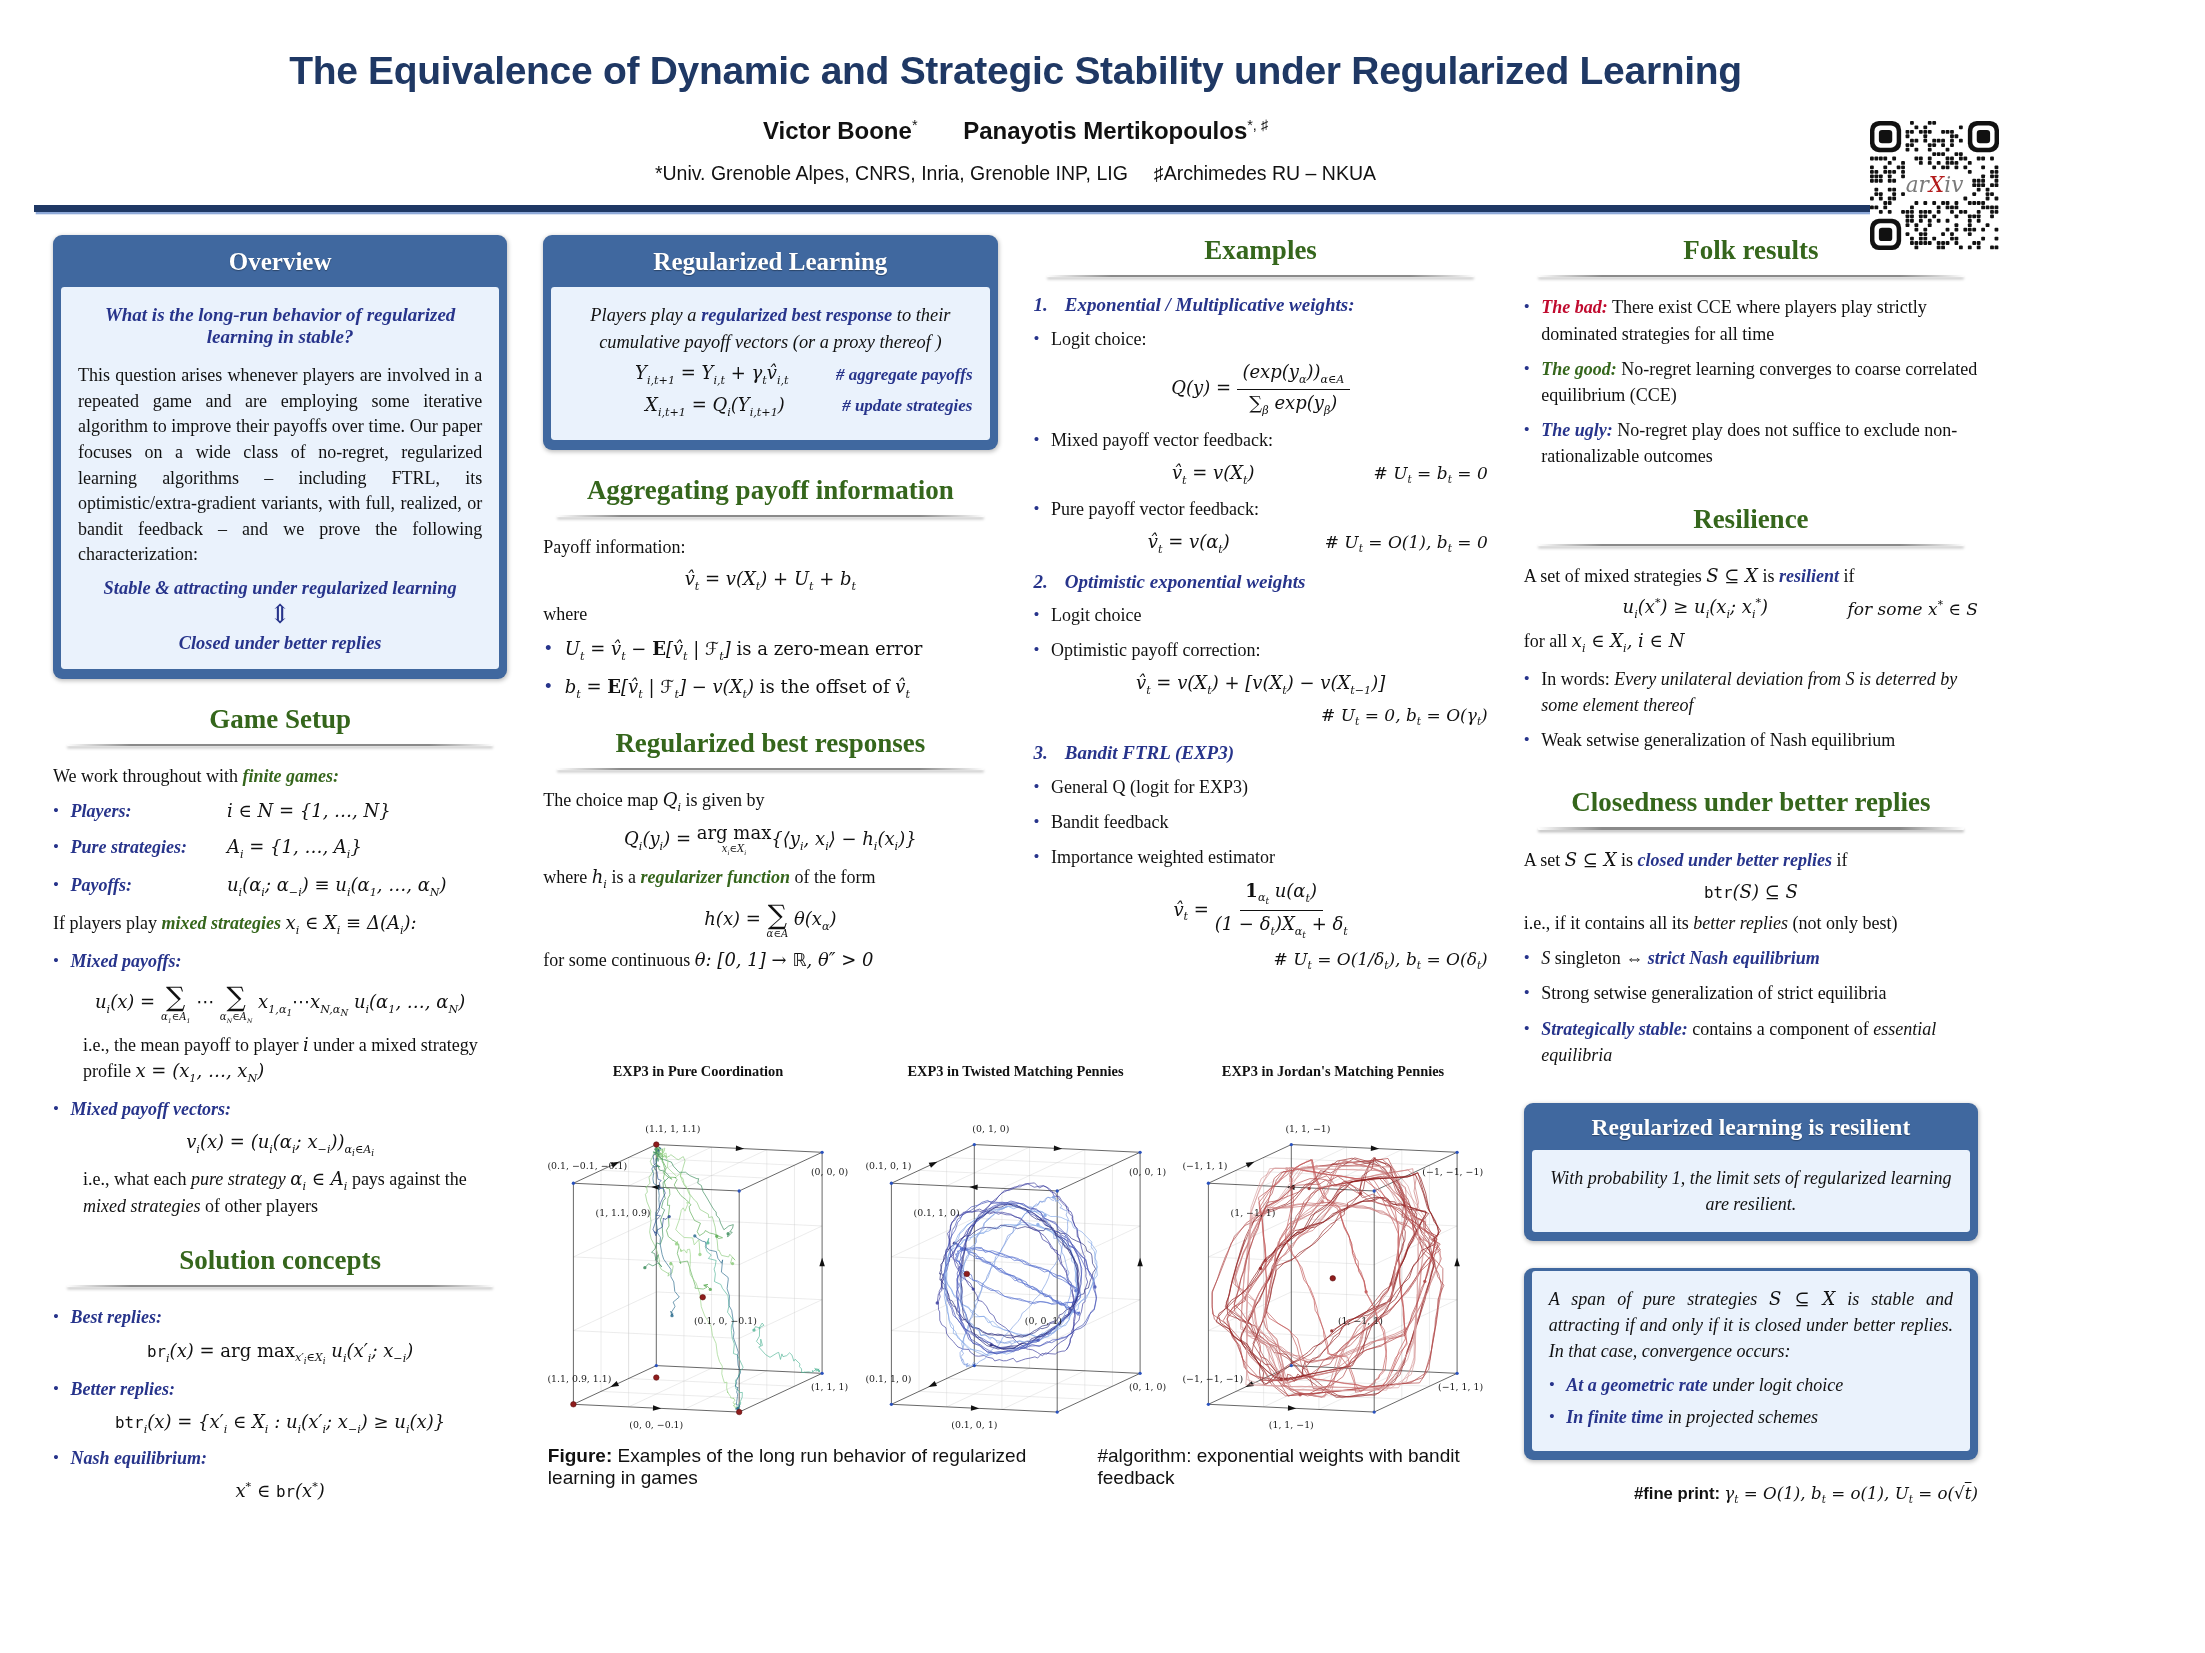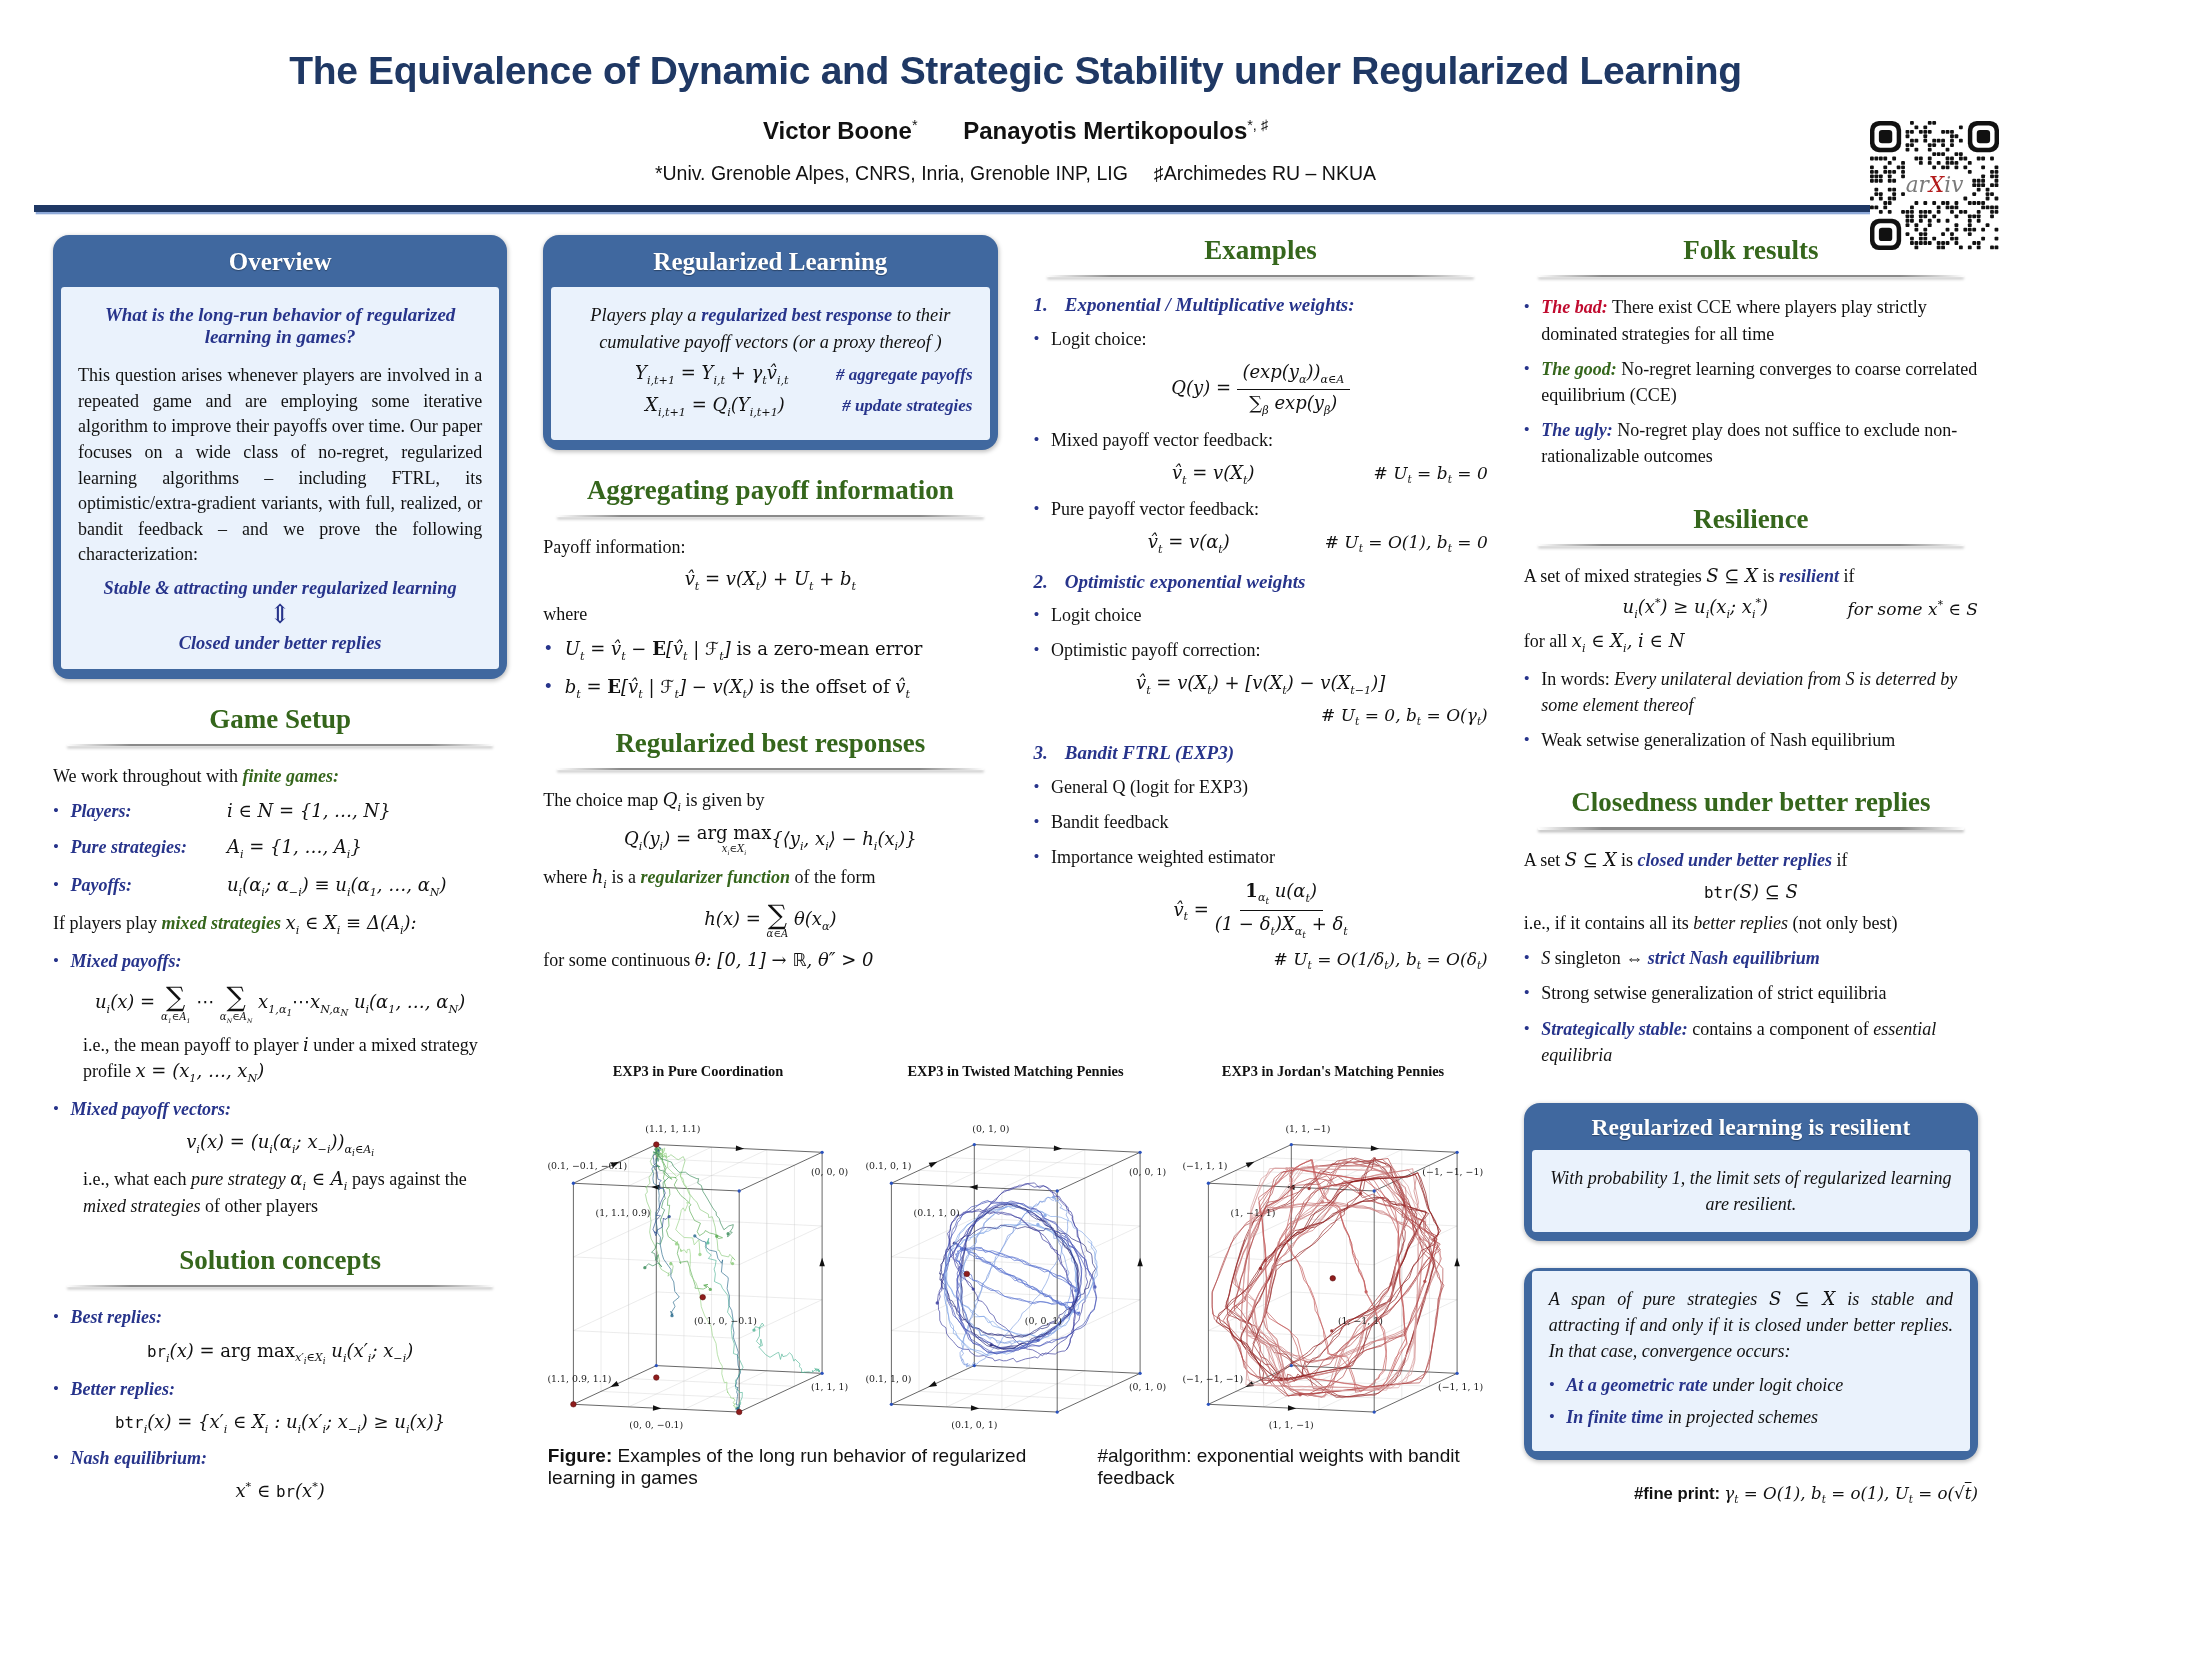--- a/index.html
+++ b/index.html
@@ -18,21 +18,21 @@
   #qr{position:absolute;top:121px;right:32px;width:129px;height:129px;}
   .navy-rule{margin:19.5px 34px 0;height:7.5px;background:#1F3864;box-shadow:0 4px 0 -1.7px #8EA9D8;}
   
   .cols{display:grid;grid-template-columns:repeat(4,1fr);gap:36px;padding:23px 53px 0;align-items:start;}
   #col1{grid-column:1;grid-row:1 / span 2;}
   #col2top{grid-column:2;grid-row:1;}
   #col3top{grid-column:3;grid-row:1;}
   #col4{grid-column:4;grid-row:1 / span 2;display:flex;flex-direction:column;}
   #middle{grid-column:2 / span 2;grid-row:2;align-self:start;}
   
-  .panel{background:#40689F;border-radius:16px;padding:3.4px 8px 9.2px;box-shadow:0.6px 1.7px 4.6px rgba(0,0,0,.25);}
+  .panel{background:#40689F;border-radius:9px;padding:3.4px 8px 9.2px;box-shadow:0.6px 1.7px 4.6px rgba(0,0,0,.25);}
   .panel-title{color:#fff;font-weight:bold;font-size:25px;text-align:center;padding:9.2px 0 11.5px;
     text-shadow:0 1.1px 1.1px rgba(0,0,0,.35);}
   .panel-body{background:#EAF2FC;border-radius:3.4px;padding:15px 17px;}
   .q{margin:2.3px 17px 15px;text-align:center;font-weight:bold;font-style:italic;font-size:19px;color:#27348B;}
   .just{margin:0 0 10.3px;text-align:justify;font-size:18px;line-height:1.42;}
   .eqv{margin:5.7px 0 0;text-align:center;font-weight:bold;font-style:italic;font-size:18.4px;color:#27348B;}
   .uds{text-align:center;font-size:26.4px;line-height:1;color:#27348B;margin:2.3px 0;}
   
   .sec{margin-top:25px;}
   .sec-title{margin:0;text-align:center;font-weight:bold;font-size:27px;color:#35661C;}
@@ -356,21 +356,21 @@
       </svg>
     <div class="navy-rule"></div>
   </header>
 
   <main class="cols">
 
     <section id="col1">
       <div class="panel">
         <div class="panel-title">Overview</div>
         <div class="panel-body">
-          <p class="q">What is the long-run behavior of regularized learning in games?</p>
+          <p class="q">What is the long-run behavior of regularized learning in stable?</p>
           <p class="just">This question arises whenever players are involved in a repeated game and are employing some iterative algorithm to improve their payoffs over time.  Our paper focuses on a wide class of no-regret, regularized learning algorithms – including FTRL, its optimistic/extra-gradient variants, with full, realized, or bandit feedback – and we prove the following characterization:</p>
           <p class="eqv">Stable &amp; attracting under regularized learning</p>
           <div class="uds">⇕</div>
           <p class="eqv">Closed under better replies</p>
         </div>
       </div>
 
       <div class="sec">
         <h2 class="sec-title">Game Setup</h2>
         <div class="sec-rule"></div>

